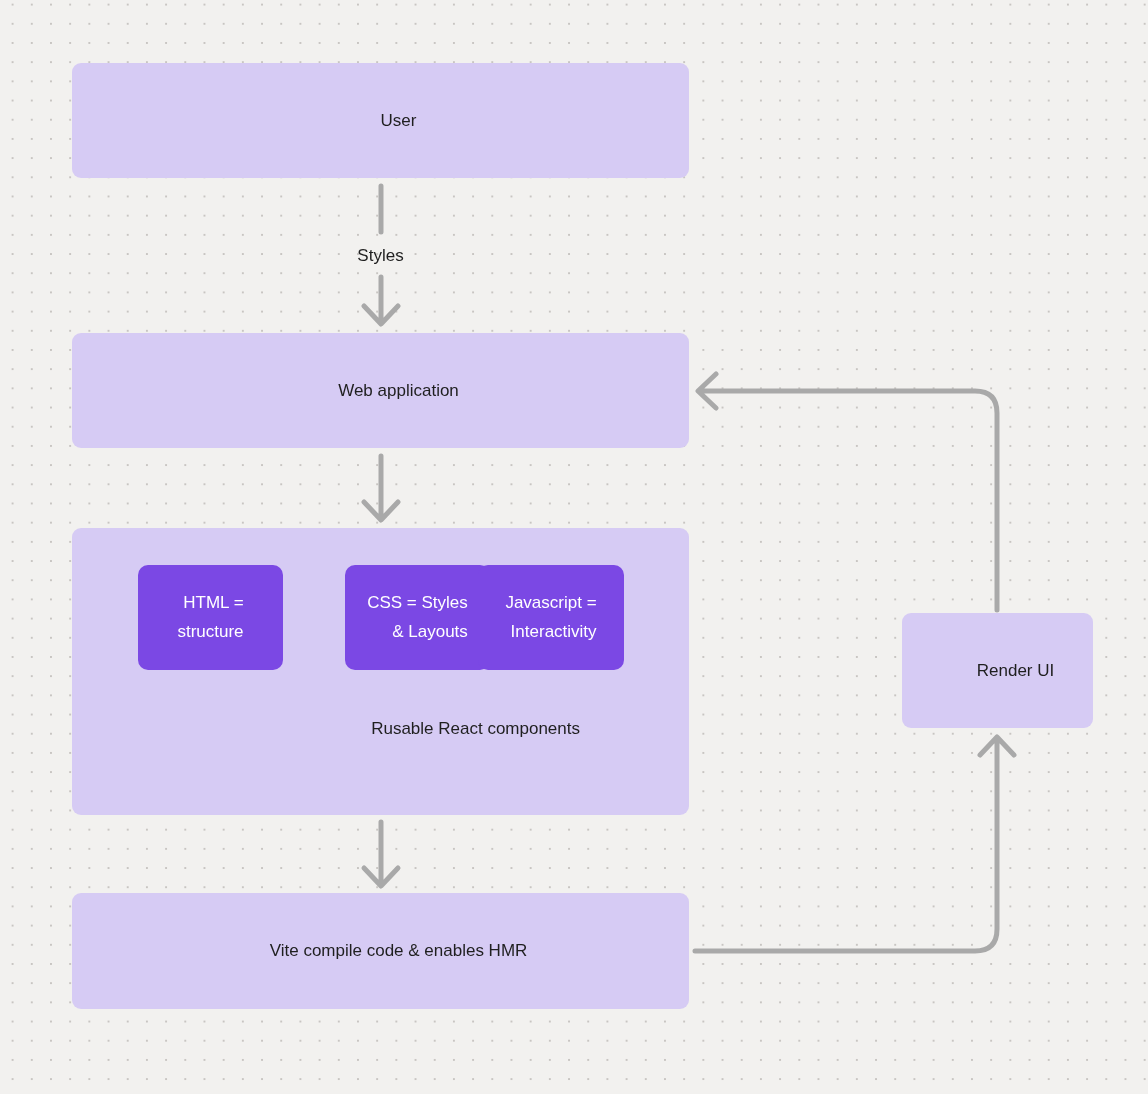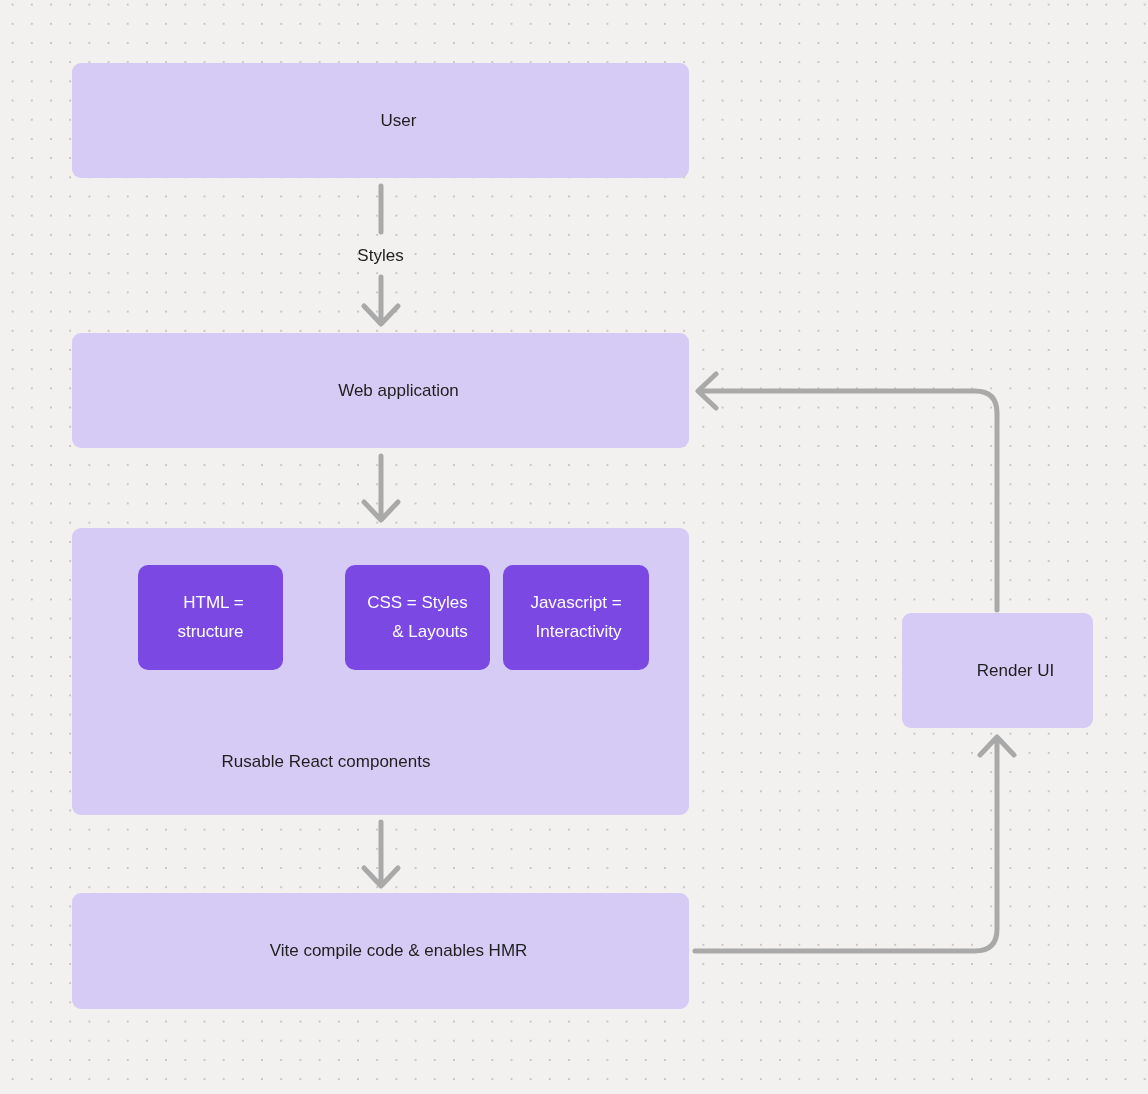--- a/index.html
+++ b/index.html
@@ -50,31 +50,30 @@
     color: var(--text-light, #ffffff);
     text-align: right;
     white-space: pre-line;
     line-height: 1.65;
   }
   .node-user            { left: 72px;  top: 63px;  width: 617px; height: 115px; }
   .node-web-application { left: 72px;  top: 333px; width: 617px; height: 115px; }
   .node-components-group{ left: 72px;  top: 528px; width: 617px; height: 287px; }
   .node-html            { left: 138px; top: 565px; width: 145px; height: 105px; }
   .node-css             { left: 309px; top: 565px; width: 145px; height: 105px; margin-left: 36px; }
-  .node-javascript      { left: 503px; top: 565px; width: 146px; height: 105px; }
+  .node-javascript      { left: 478px; top: 565px; width: 146px; height: 105px; }
   .node-vite            { left: 72px;  top: 893px; width: 617px; height: 116px; }
   .node-render-ui       { left: 902px; top: 613px; width: 191px; height: 115px; border-radius: 12px; }
   .group-label {
     position: absolute;
     left: 72px; top: 719px;
     width: 508px;
-    text-align: center;
+    text-align: right;
     font-size: 17px;
     color: var(--text-dark, #1f1f1f);
-    margin-top: 33px;
   }
   .edge-label {
     position: absolute;
     left: 72px; top: 246px;
     width: 617px;
     text-align: center;
     font-size: 17px;
     color: var(--text-dark, #1f1f1f);
   }
 </style>

